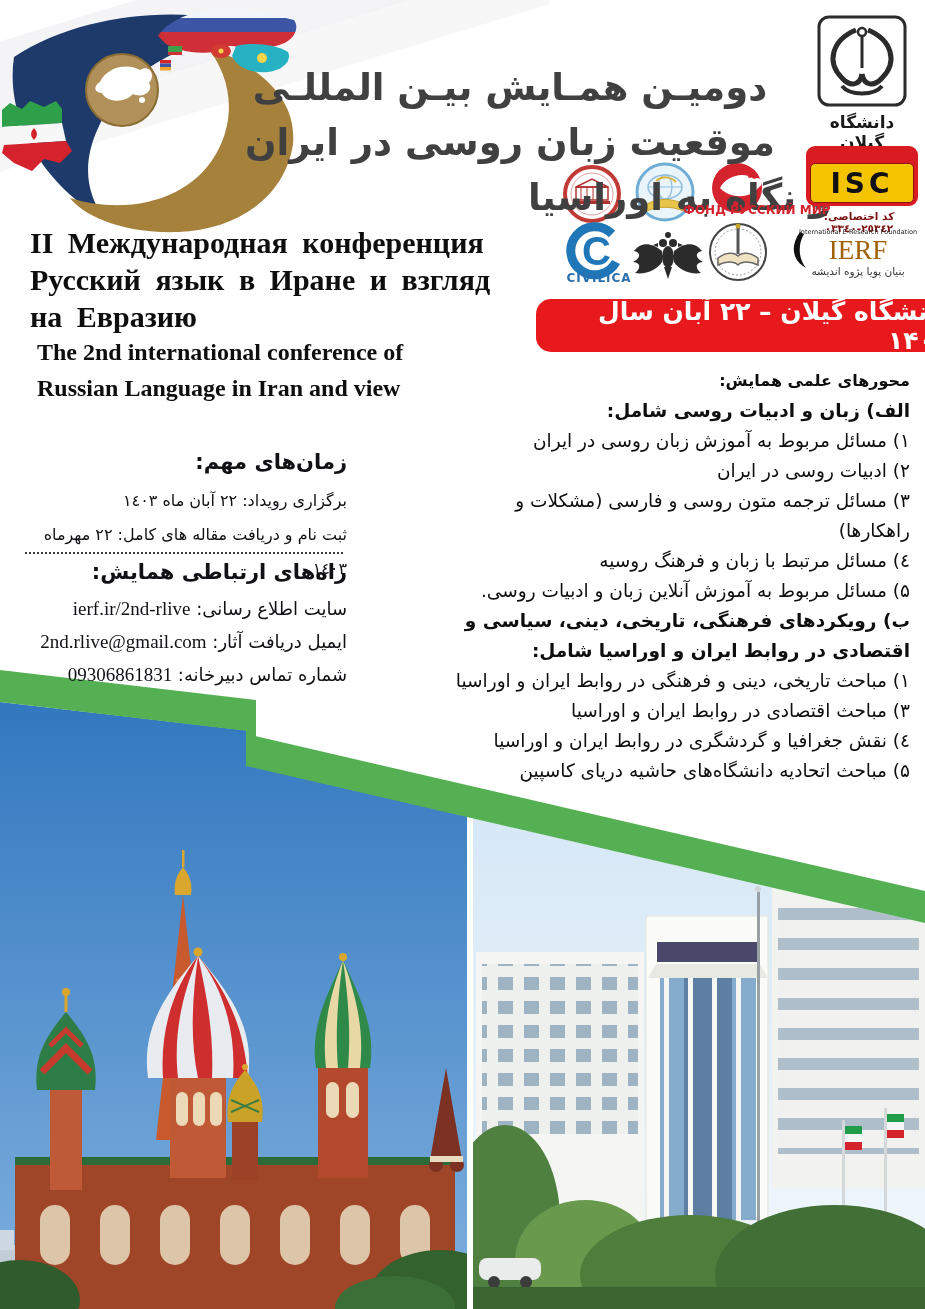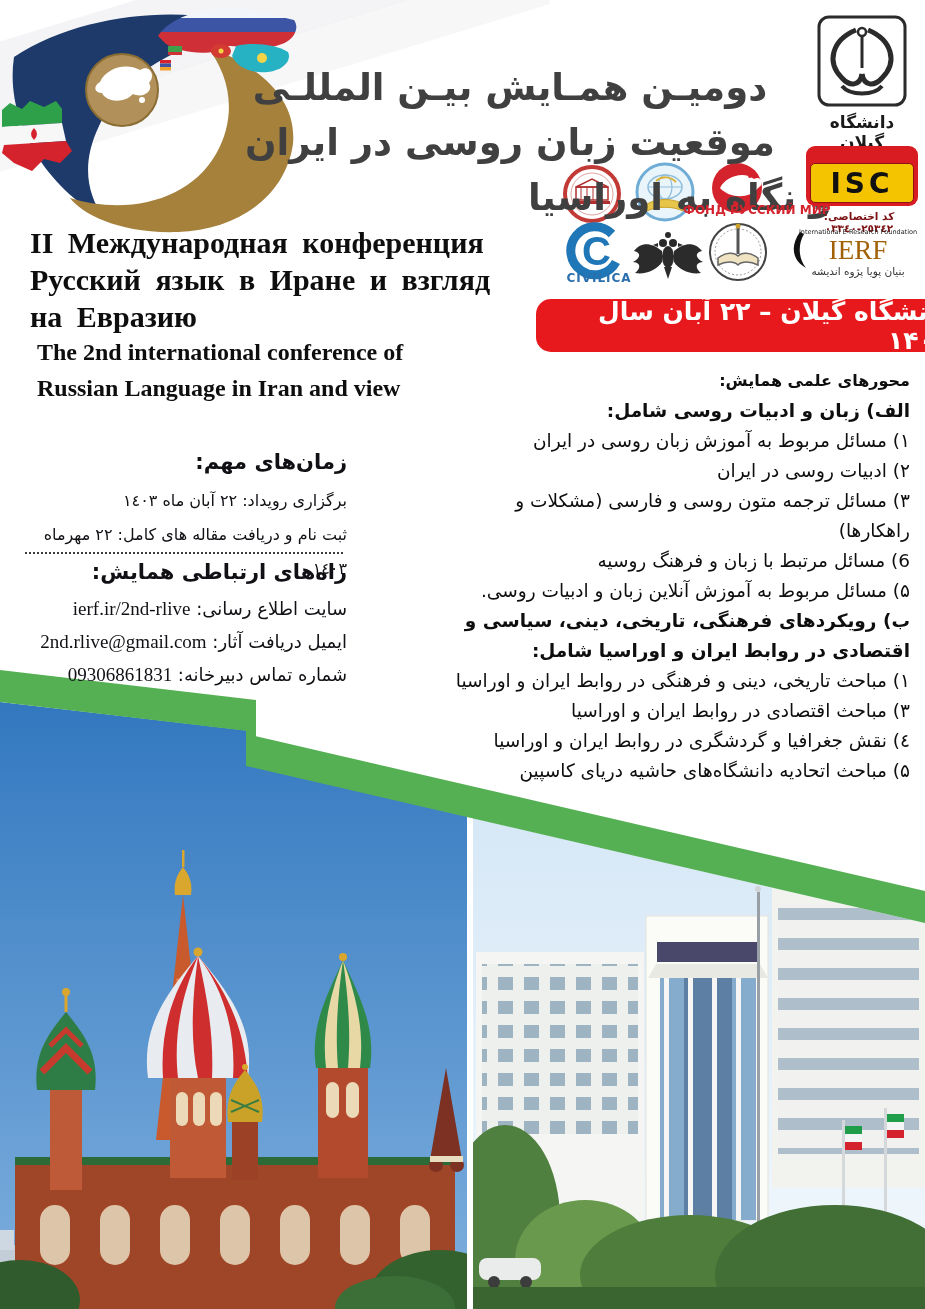--- a/index.html
+++ b/index.html
@@ -224,21 +224,21 @@
       <span class="latin" dir="ltr">09306861831</span>
     </div>
   </div>
 
   <div class="abs topics">
     <div class="head">محورهای علمی همایش:</div>
     <div class="shead">الف) زبان و ادبیات روسی شامل:</div>
     <div>۱) مسائل مربوط به آموزش زبان روسی در ایران</div>
     <div>۲) ادبیات روسی در ایران</div>
     <div>۳) مسائل ترجمه متون روسی و فارسی (مشکلات و راهکارها)</div>
-    <div>6) مسائل مرتبط با زبان و فرهنگ روسیه</div>
+    <div>٤) مسائل مرتبط با زبان و فرهنگ روسیه</div>
     <div>۵) مسائل مربوط به آموزش آنلاین زبان و ادبیات روسی.</div>
     <div class="shead">ب) رویکردهای فرهنگی، تاریخی، دینی، سیاسی و اقتصادی در روابط ایران و اوراسیا شامل:</div>
     <div>۱) مباحث تاریخی، دینی و فرهنگی در روابط ایران و اوراسیا</div>
     <div>۳) مباحث اقتصادی در روابط ایران و اوراسیا</div>
     <div>٤) نقش جغرافیا و گردشگری در روابط ایران و اوراسیا</div>
     <div>۵) مباحث اتحادیه دانشگاه‌های حاشیه دریای کاسپین</div>
   </div>
 
   <svg class="abs" style="left:0;top:660px;z-index:1" width="925" height="649" viewBox="0 0 925 649">
     <defs>

